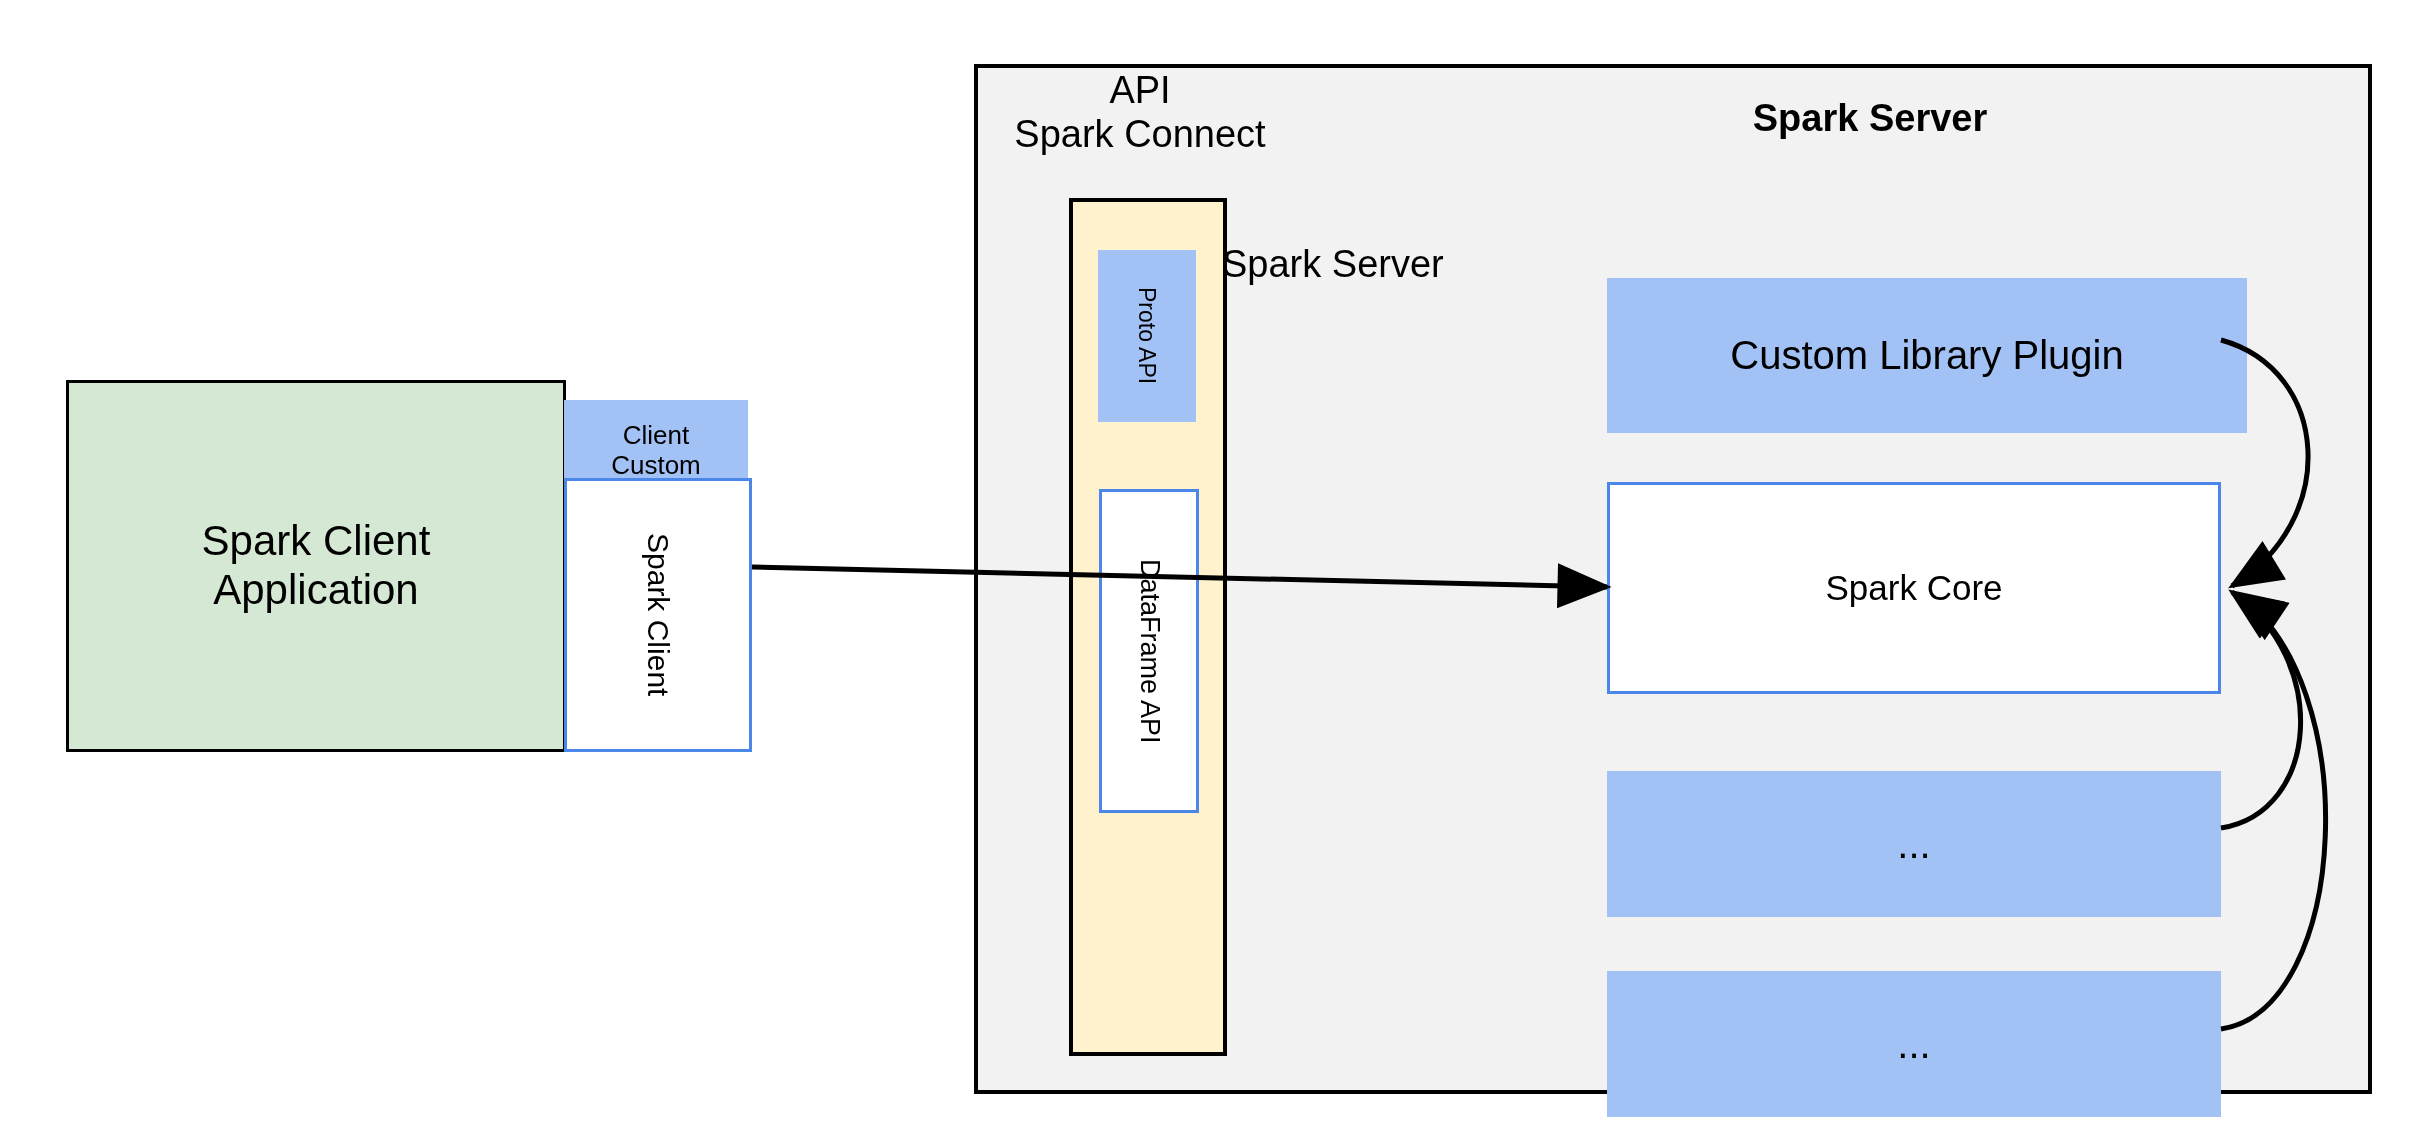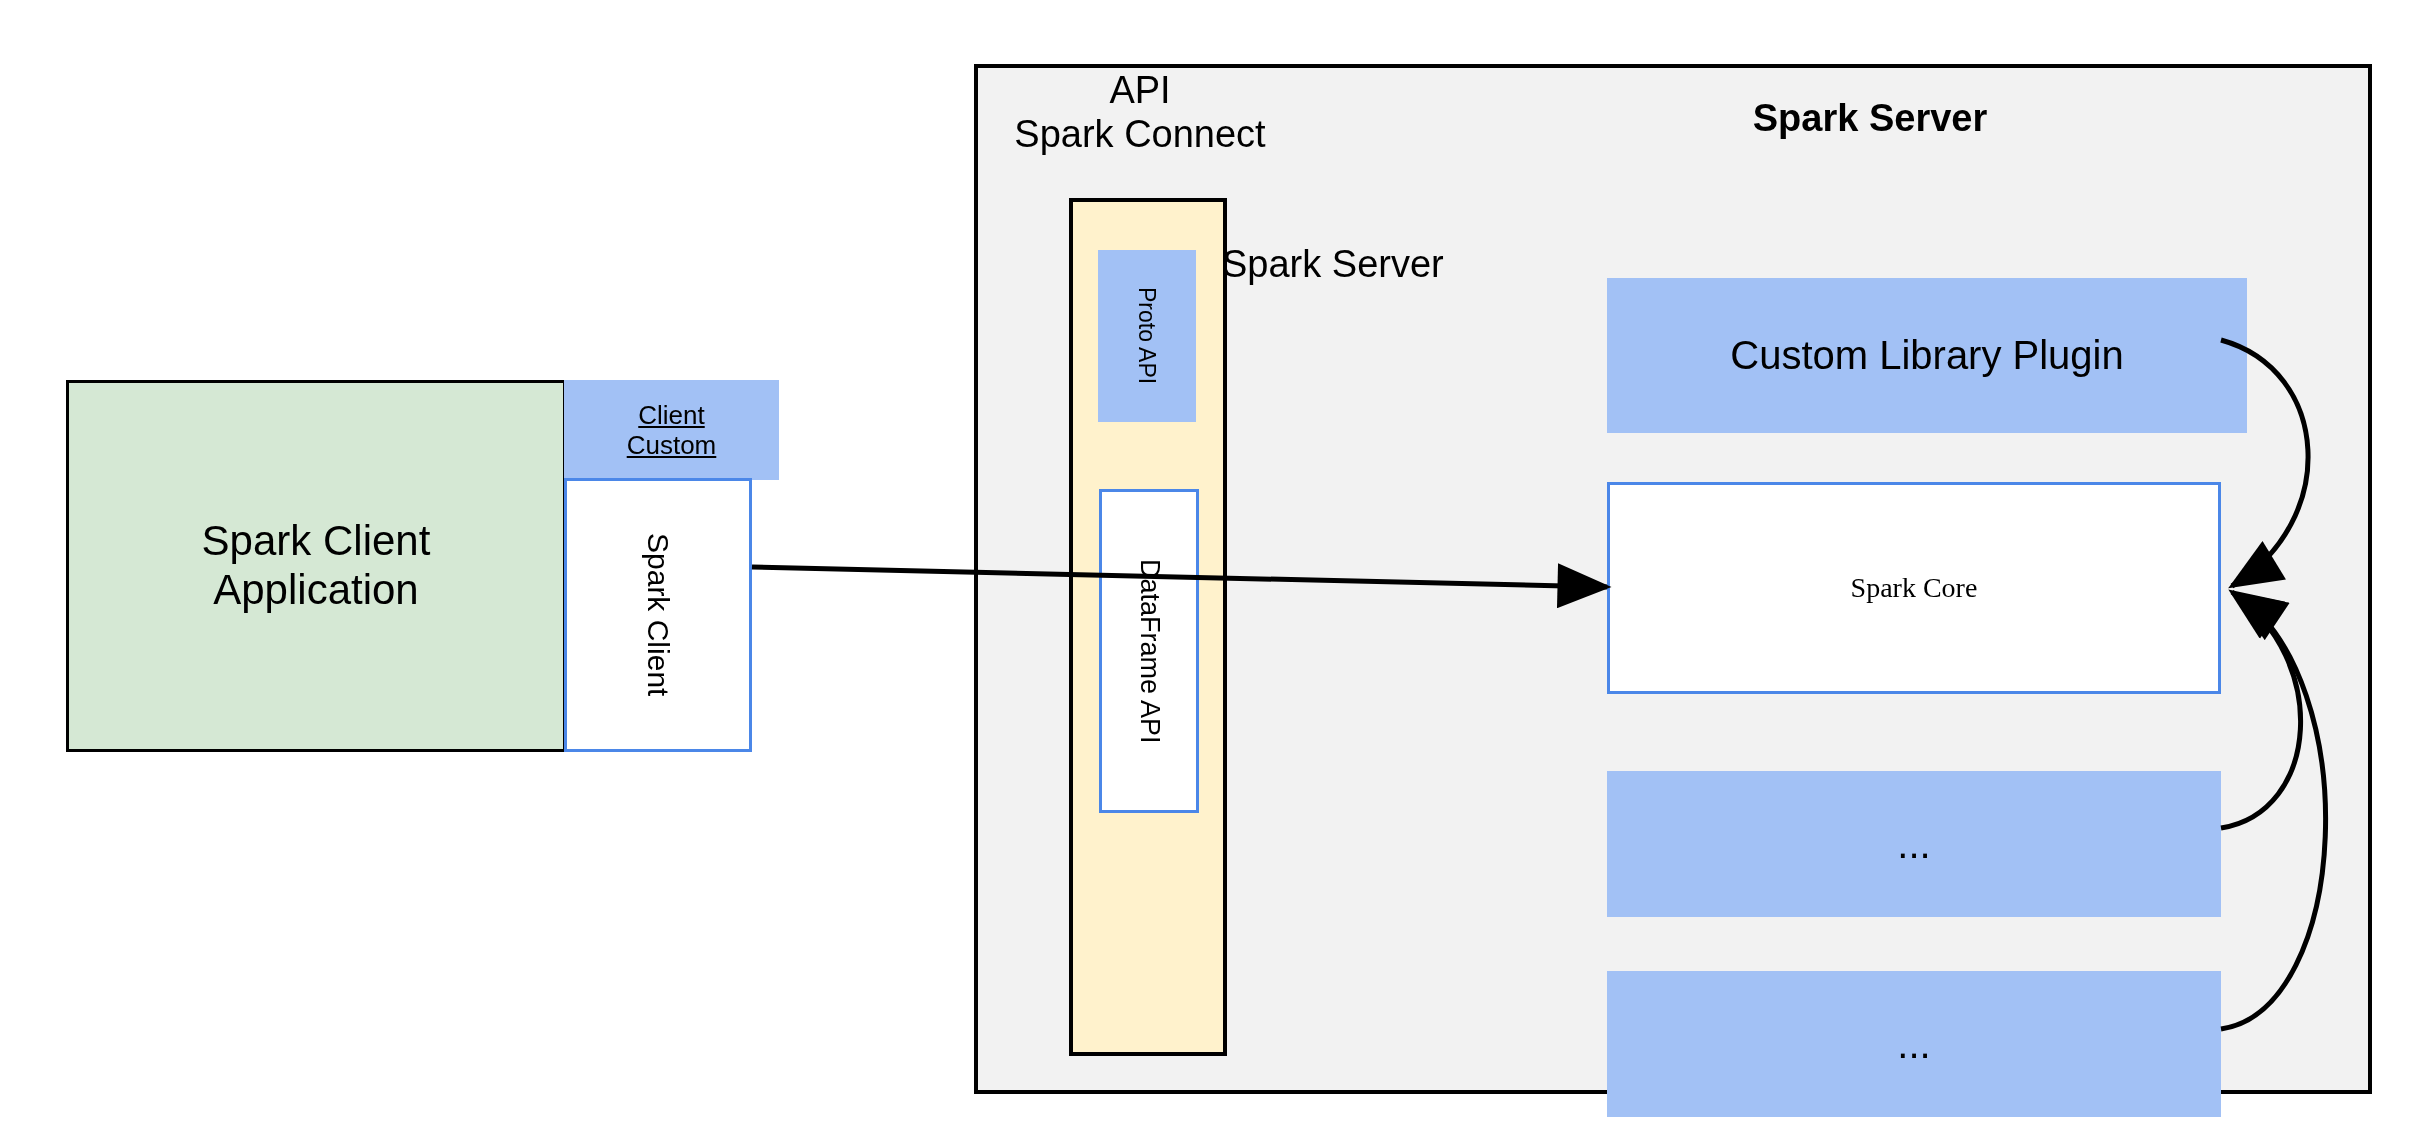--- a/index.html
+++ b/index.html
@@ -33,27 +33,26 @@
     left: 66px;
     top: 380px;
     width: 500px;
     height: 372px;
     background: #D5E8D4;
     border: 3px solid #000000;
     font-size: 42px;
   }
   #client-package-box {
     left: 564px;
-    top: 380px;
-    width: 215px;
+    top: 400px;
+    width: 184px;
     height: 100px;
     background: #A2C1F5;
     border: 2px solid #A2C1F5;
     font-size: 26px;
-    text-decoration: underline;
   }
   #spark-client-box {
     left: 564px;
     top: 478px;
     width: 188px;
     height: 274px;
     background: #ffffff;
     border: 3px solid #4B87E8;
     font-size: 30px;
   }
@@ -136,22 +135,21 @@
     border: 2px solid #A2C1F5;
     font-size: 40px;
   }
   #spark-core-box {
     left: 1607px;
     top: 482px;
     width: 614px;
     height: 212px;
     background: #ffffff;
     border: 3px solid #4B87E8;
-    font-size: 28px;
-    font-family: Liberation Serif, serif;
+    font-size: 35px;
   }
   #ellipsis-box-1 {
     left: 1607px;
     top: 771px;
     width: 614px;
     height: 146px;
     background: #A2C1F5;
     border: 2px solid #A2C1F5;
     font-size: 40px;
   }

